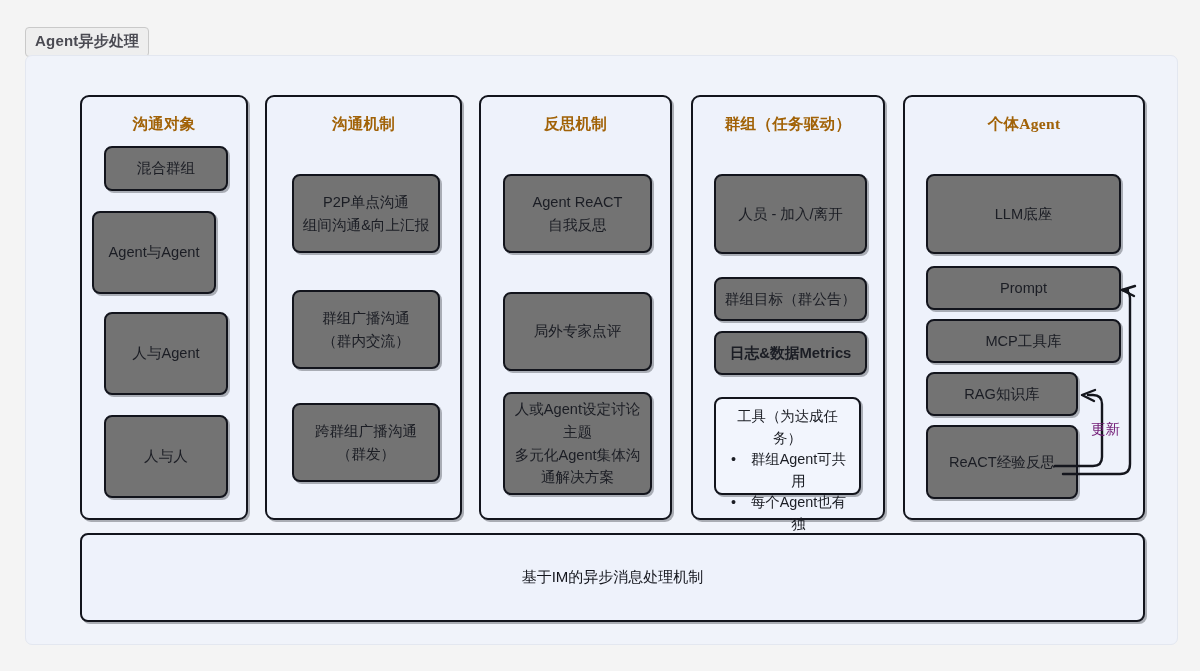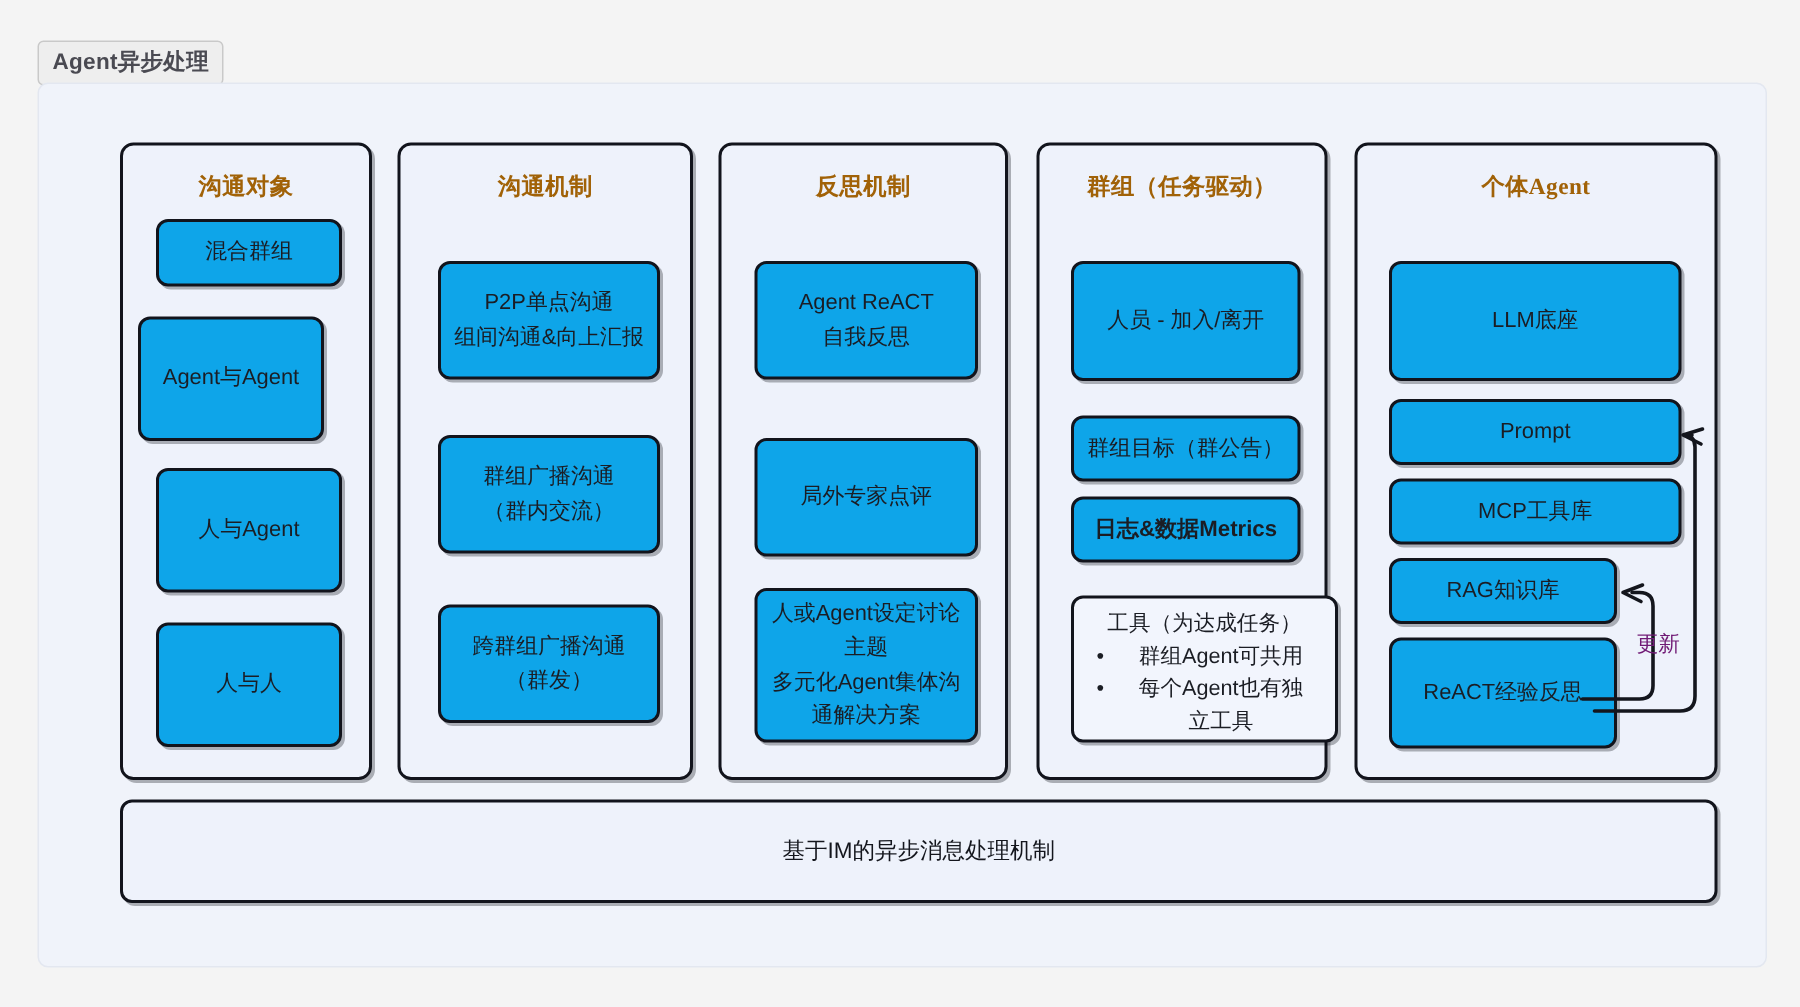--- a/index.html
+++ b/index.html
@@ -56,21 +56,21 @@
     font-size: 15.5px;
     font-weight: bold;
     color: #a16207;
     letter-spacing: 0.3px;
     font-family: Liberation Serif, serif;
   }
 
   
   .box {
     position: absolute;
-    background: #0ea5e9;
+    background: #737373;
     border: 2.2px solid #12141c;
     border-radius: 8px;
     box-shadow: 2px 2px 0 rgba(10,12,20,0.30);
     display: flex;
     align-items: center;
     justify-content: center;
     text-align: center;
     font-size: 14.6px;
     color: #1b1d24;
     line-height: 1.55;
@@ -100,21 +100,21 @@
   }
   .tools-list li .bullet {
     position: absolute;
     left: -14px; top: 0;
   }
 
   
   .bottom-bar {
     position: absolute;
     left: 80px; top: 533px;
-    width: 1065px; height: 69px;
+    width: 1065px; height: 89px;
     background: #eef2fb;
     border: 2.2px solid #12141c;
     border-radius: 8px;
     box-shadow: 2px 2px 0 rgba(10,12,20,0.30);
     display: flex;
     align-items: center;
     justify-content: center;
     font-size: 15px;
     color: #14161d;
   }
@@ -195,21 +195,21 @@
     <div class="col-title">群组（任务驱动）</div>
     <div class="box" style="left:21px; top:77px; width:153px; height:80px;">
       <span class="box-text">人员 - 加入/离开</span>
     </div>
     <div class="box" style="left:21px; top:180px; width:153px; height:40px;">
       <span class="box-text">群组目标（群公告）</span>
     </div>
     <div class="box bold" style="left:21px; top:234px; width:153px; height:40px;">
       <span class="box-text">日志&amp;数据Metrics</span>
     </div>
-    <div class="tools-box" style="left:21px; top:300px; width:178px; height:98px;">
+    <div class="tools-box" style="left:21px; top:300px; width:147px; height:98px;">
       <div class="tools-head">工具（为达成任务）</div>
       <ul class="tools-list">
         <li>
             <span class="bullet">•</span>
             <span class="box-text">群组Agent可共用</span>
           </li>
         <li>
             <span class="bullet">•</span>
             <span class="box-text">每个Agent也有独
 立工具</span>

